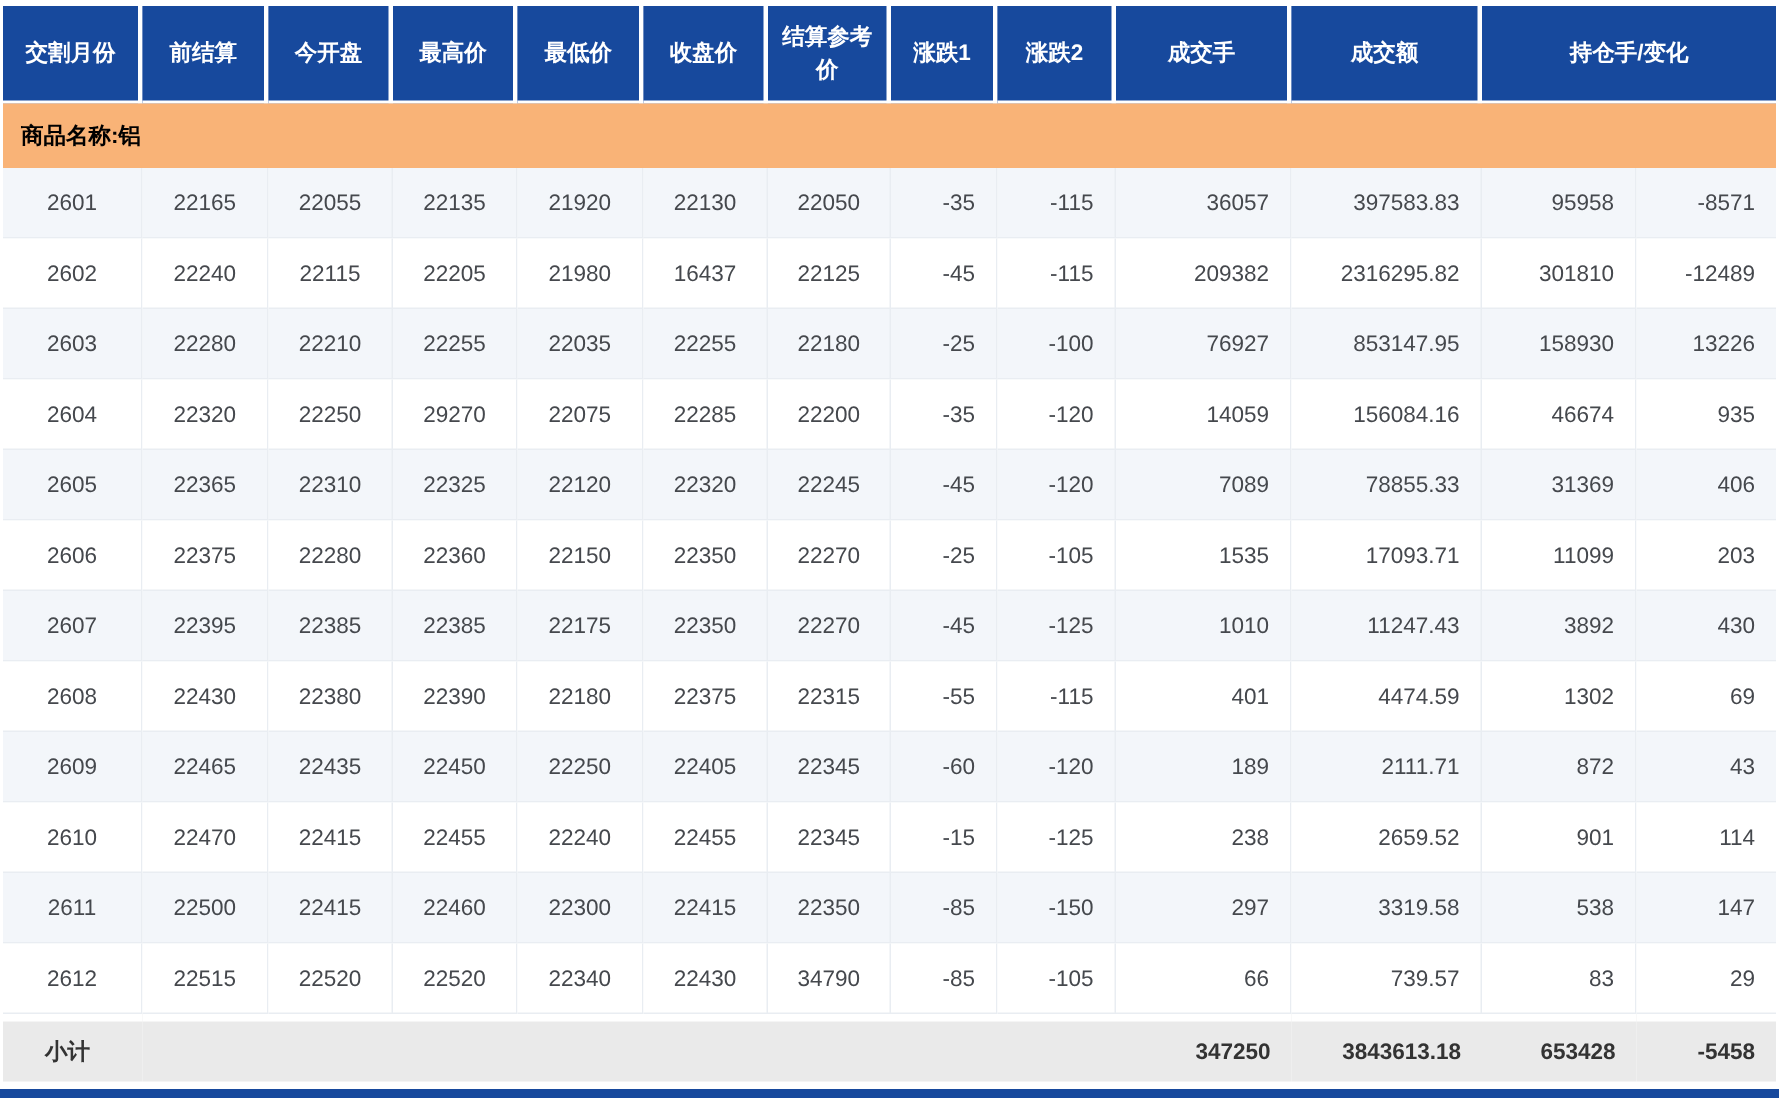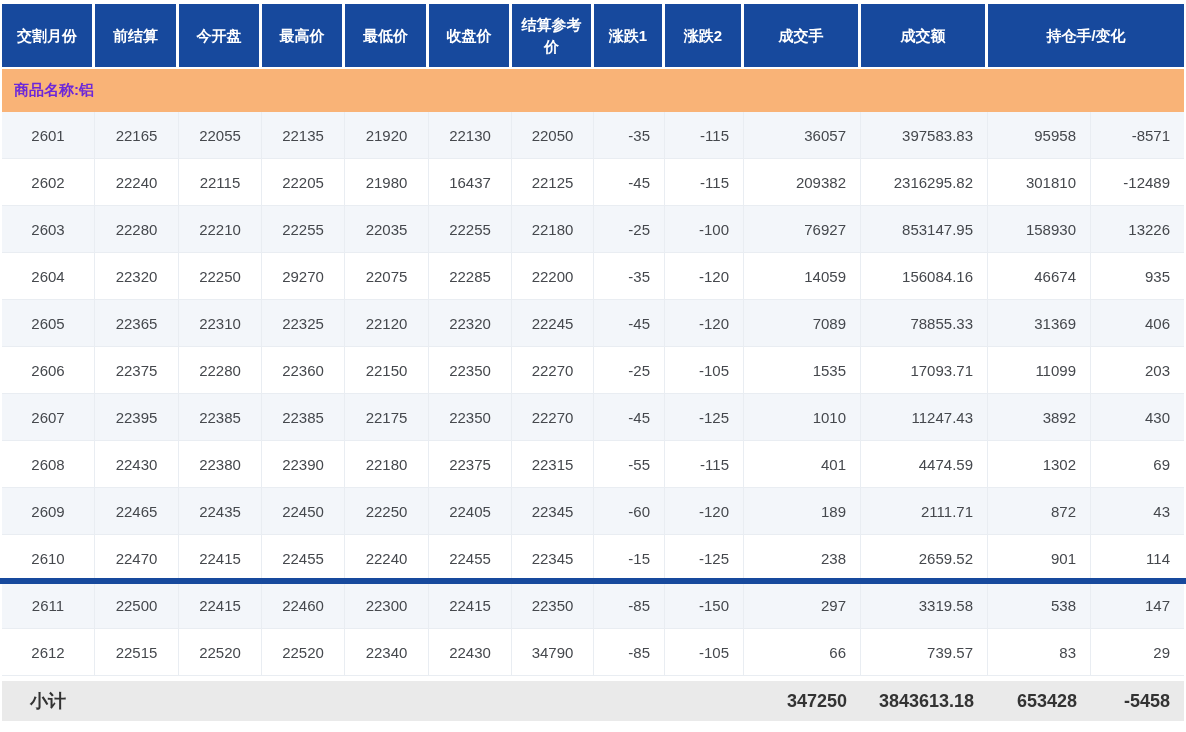--- a/index.html
+++ b/index.html
@@ -4,21 +4,21 @@
 <style>
   html, body { margin: 0; padding: 0; }
   body {
     width: 1186px; height: 732px;
     background: #ffffff;
     font-family: "Liberation Sans", sans-serif;
     overflow: hidden;
   }
   .screen {
     position: relative;
-    width: 1186px; height: 584px;
+    width: 1186px; height: 732px;
     background: #ffffff;
   }
   table.quotes {
     position: absolute;
     top: 4px; left: 2px;
     width: 1182px;
     border-collapse: separate;
     border-spacing: 0;
     table-layout: fixed;
   }
@@ -34,21 +34,21 @@
     padding: 0 6px;
     line-height: 1.45;
     border-right: 3px solid #ffffff;
     border-bottom: 2px solid #ffffff;
     overflow: hidden;
   }
   thead th:last-child { border-right: none; }
   
   tr.commodity td {
     background: #F9B377;
-    color: #6d28d9;
+    color: #000000;
     font-weight: bold;
     font-size: 15px;
     height: 41px;
     text-align: left;
     padding-left: 12px;
     vertical-align: middle;
   }
   
   tr.data-row td {
     background: #ffffff;
@@ -64,21 +64,21 @@
   }
   tr.data-row td:last-child { border-right: none; text-align: right; }
   tr.data-row.alt td { background: #F3F6FA; }
   .c-center { text-align: center; }
   .c-right  { text-align: right; padding-right: 14px !important; }
   
   tr.subtotal td {
     background: #EAEAEA;
     color: #333333;
     font-weight: bold;
-    font-size: 18px;
+    font-size: 15px;
     height: 40px;
     vertical-align: middle;
     border-top: 5px solid #ffffff;
     padding: 0;
     white-space: nowrap;
   }
   tr.subtotal td.label { text-align: left; padding-left: 28px; }
   .bottom-bar {
     position: absolute;
     left: 0; bottom: 0;

